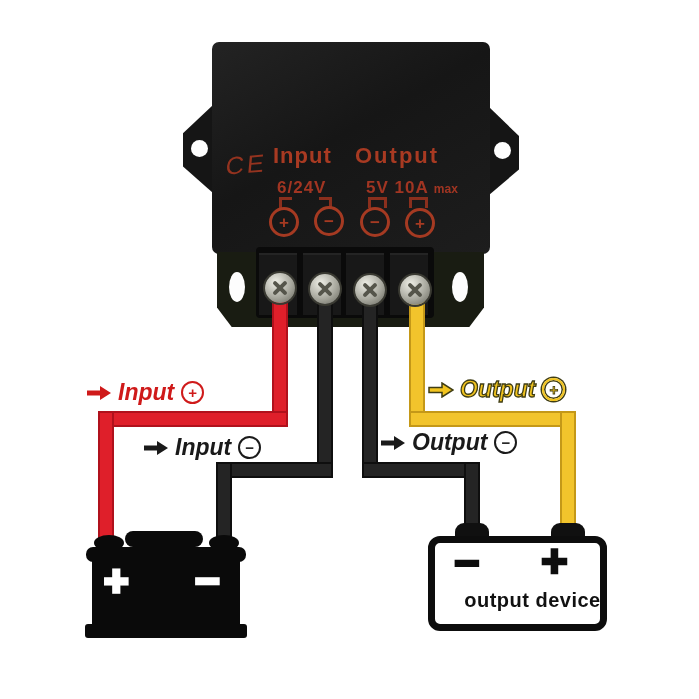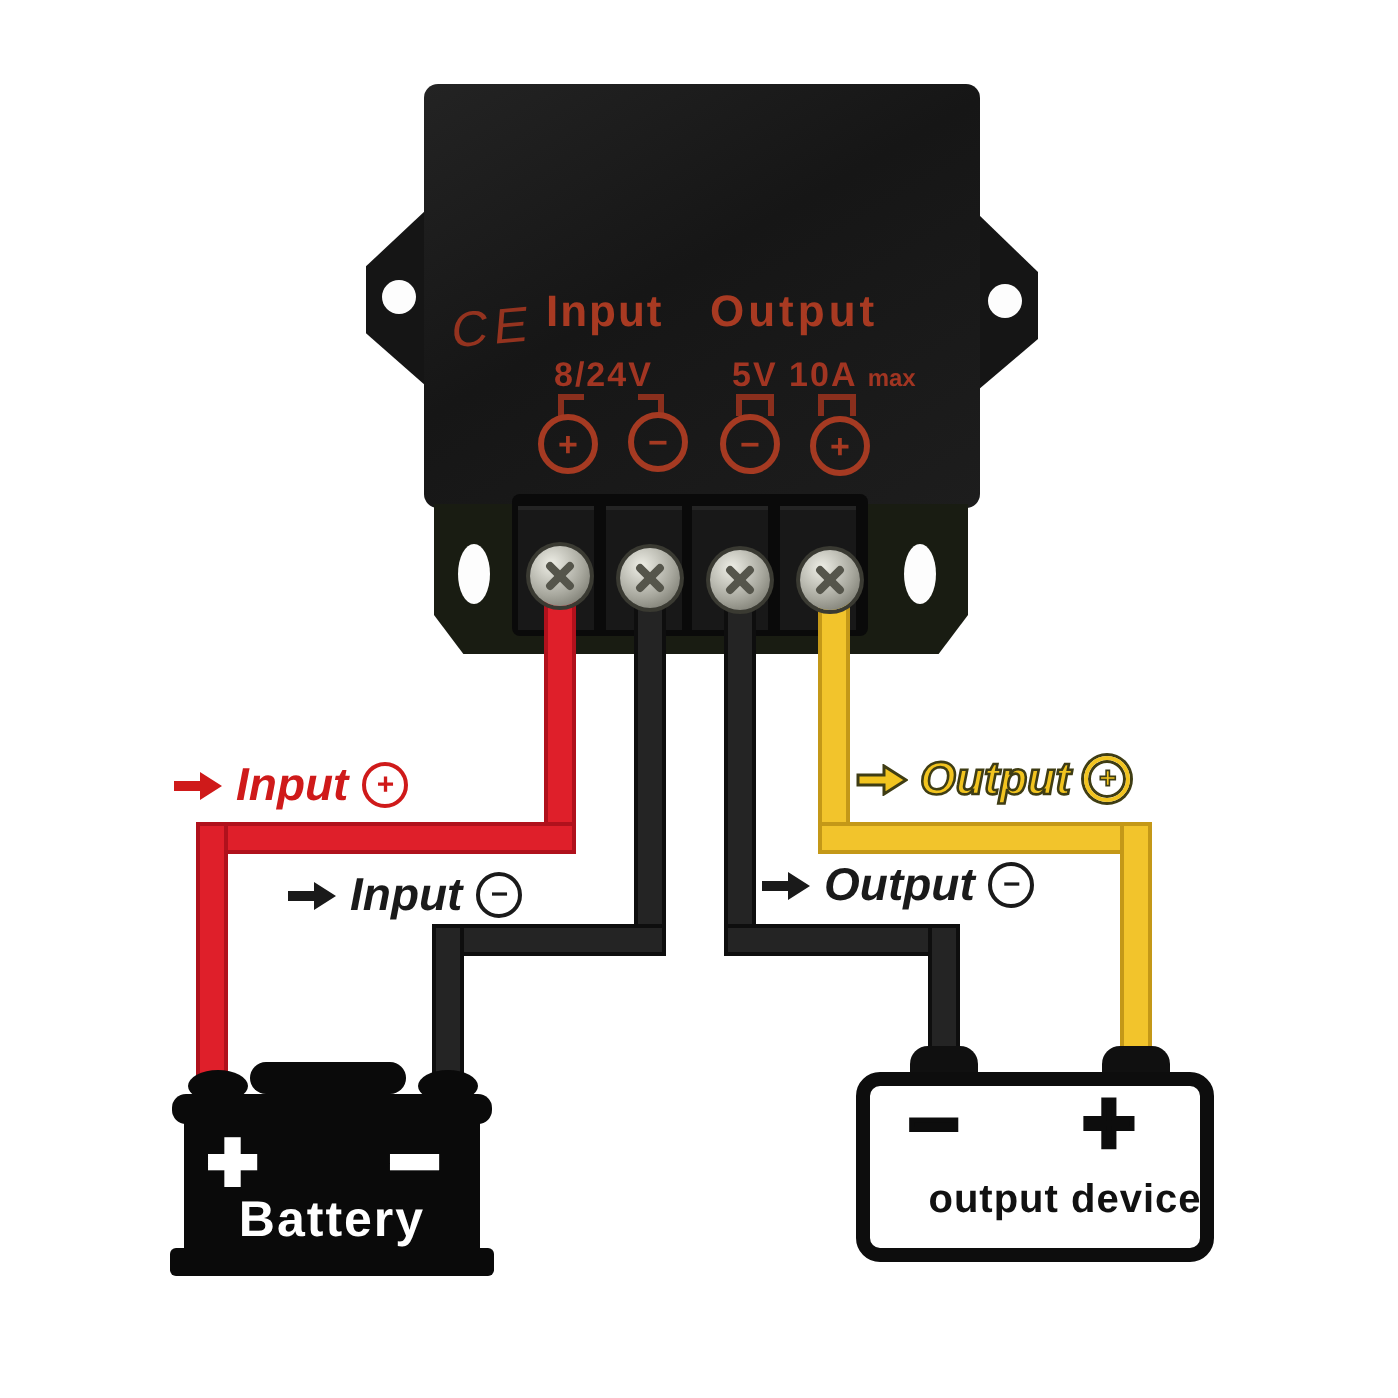--- a/index.html
+++ b/index.html
@@ -113,21 +113,21 @@
 
   <div class="abs ear ear-left"></div>
   <div class="abs ear ear-right"></div>
   <div class="abs ear-hole hole-left"></div>
   <div class="abs ear-hole hole-right"></div>
   <div class="abs conv-body"></div>
 
   <div class="abs ce">CE</div>
   <div class="abs print in-word">Input</div>
   <div class="abs print out-word">Output</div>
-  <div class="abs print in-spec">8/24V</div>
+  <div class="abs print in-spec">6/24V</div>
   <div class="abs print out-spec">
     <span>5V</span>
     <span>10A</span>
     <span class="qual">max</span>
   </div>
 
   <div class="abs brk brk1"></div>
   <div class="abs brk brk2"></div>
   <div class="abs brk brk3"></div>
   <div class="abs brk brk4"></div>
@@ -210,21 +210,20 @@
   </div>
 
   <div class="abs bat bat-handle"></div>
   <div class="abs bat bat-post bat-post-l"></div>
   <div class="abs bat bat-post bat-post-r"></div>
   <div class="abs bat bat-rim"></div>
   <div class="abs bat bat-body"></div>
   <div class="abs bat bat-base"></div>
   <div class="abs bat-sign bat-plus">+</div>
   <div class="abs bat-sign bat-minus">−</div>
-  <div class="abs bat-label">Battery</div>
 
   <div class="abs dev-post dev-post-l"></div>
   <div class="abs dev-post dev-post-r"></div>
   <div class="abs dev-box"></div>
   <div class="abs dev-sign dev-minus">−</div>
   <div class="abs dev-sign dev-plus">+</div>
   <div class="abs dev-label">output device</div>
 
 </div>
 

